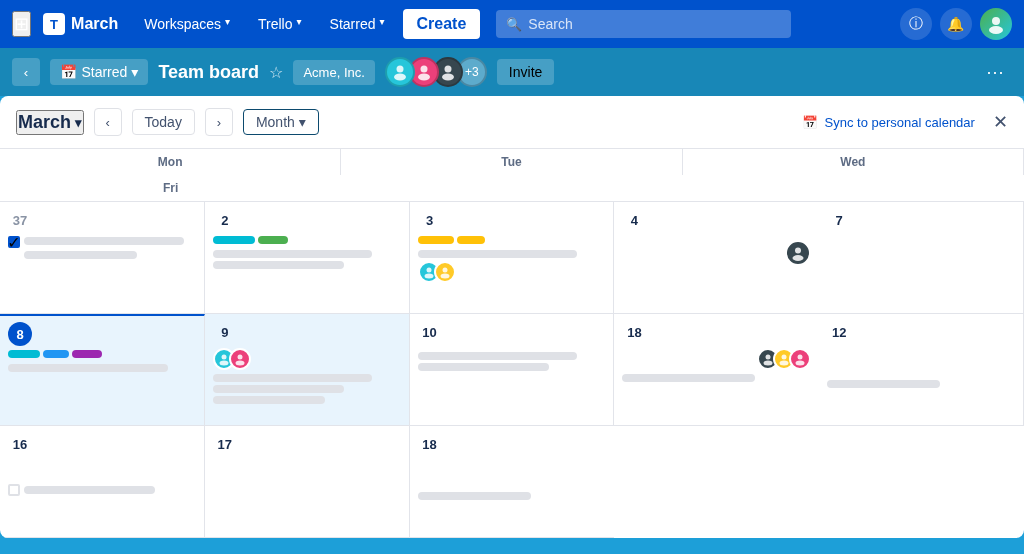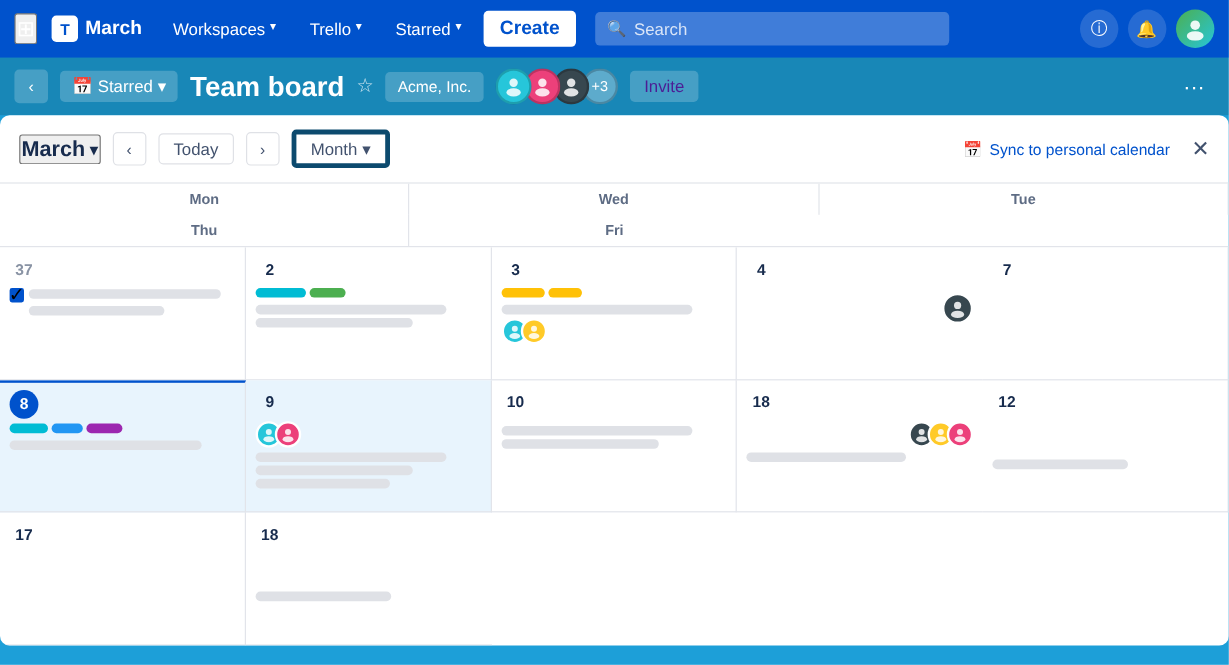--- a/index.html
+++ b/index.html
@@ -66,41 +66,41 @@
     }
     .sidebar-toggle {
       background: rgba(255,255,255,0.2); border: none; color: white; width: 28px; height: 28px;
       border-radius: 4px; cursor: pointer; display: flex; align-items: center; justify-content: center;
     }
     .view-selector {
       background: rgba(255,255,255,0.2); border: none; color: white; padding: 5px 10px;
       border-radius: 4px; font-size: 14px; cursor: pointer; display: flex; align-items: center; gap: 4px;
     }
     .board-title {
-      color: white; font-size: 23px; font-weight: 700;
+      color: white; font-size: 18px; font-weight: 700;
     }
     .star-btn { background: none; border: none; color: rgba(255,255,255,0.8); cursor: pointer; font-size: 16px; }
     .workspace-badge {
       background: rgba(255,255,255,0.2); color: white; border: none; padding: 5px 10px;
       border-radius: 4px; font-size: 13px; cursor: pointer;
     }
     .member-avatars { display: flex; align-items: center; }
     .member-avatar {
       width: 30px; height: 30px; border-radius: 50%; border: 2px solid rgba(0,0,0,0.2);
       margin-left: -6px; display: flex; align-items: center; justify-content: center;
       font-size: 11px; font-weight: 600; color: white; overflow: hidden;
     }
     .member-avatar:first-child { margin-left: 0; }
     .member-count {
       background: rgba(255,255,255,0.3); color: white; border-radius: 50%; width: 30px; height: 30px;
       display: flex; align-items: center; justify-content: center; font-size: 12px; margin-left: -6px;
       border: 2px solid rgba(0,0,0,0.2);
     }
     .invite-btn {
-      background: rgba(255,255,255,0.2); border: none; color: #4c1d95; padding: 5px 12px;
+      background: rgba(255,255,255,0.2); border: none; color: #000000; padding: 5px 12px;
       border-radius: 4px; font-size: 14px; cursor: pointer; text-align: right;
     }
     .more-btn {
       background: none; border: none; color: white; cursor: pointer; font-size: 18px; margin-left: auto;
       padding: 4px 8px; border-radius: 4px;
     }
 
     
     .calendar-container {
       background: white;
@@ -124,21 +124,21 @@
     .cal-nav-btn {
       background: none; border: 1px solid #dfe1e6; border-radius: 4px; width: 28px; height: 28px;
       cursor: pointer; display: flex; align-items: center; justify-content: center; font-size: 13px;
       color: #42526e;
     }
     .today-btn {
       background: none; border: 1px solid #dfe1e6; border-radius: 4px; padding: 4px 12px;
       font-size: 14px; cursor: pointer; color: #42526e;
     }
     .view-toggle {
-      background: none; border: 4px solid #0c4a6e; border-radius: 4px; padding: 4px 12px;
+      background: none; border: 1px solid #0c4a6e; border-radius: 4px; padding: 4px 12px;
       font-size: 14px; cursor: pointer; color: #42526e; display: flex; align-items: center; gap: 4px;
     }
     .sync-btn {
       margin-left: auto; background: none; border: none; color: #0052cc; font-size: 13px;
       cursor: pointer; display: flex; align-items: center; gap: 6px;
     }
     .close-btn {
       background: none; border: none; font-size: 18px; cursor: pointer; color: #42526e; margin-left: 8px;
     }
 
@@ -307,23 +307,22 @@
       <span>📅</span>
       <span>Sync to personal calendar</span>
     </button>
     <button class="close-btn">✕</button>
   </div>
 
   <div class="cal-grid">
 
     <div class="cal-header">
       <div class="cal-header-cell"><strong>Mon</strong></div>
+      <div class="cal-header-cell"><strong>Tue</strong></div>
       <div class="cal-header-cell"><strong>Wed</strong></div>
-      <div class="cal-header-cell"><strong>Tue</strong></div>
-      <div class="cal-header-cell"><strong>Thu</strong></div>
       <div class="cal-header-cell"><strong>Fri</strong></div>
     </div>
 
     <div class="cal-days">
 
       <div class="cal-cell">
         <div class="date-num prev-month">37</div>
         <div class="checkbox-row">
           <div class="small-checkbox">✓</div>
           <div class="card-text long"></div>
@@ -442,20 +441,27 @@
         </div>
         <div class="card-text med" style="margin-top:4px;"></div>
       </div>
 
       <div class="cal-cell">
         <div class="date-num">12</div>
         <div class="card-text short" style="margin-top: 36px;"></div>
       </div>
 
 
+      <div class="cal-cell">
+        <div class="date-num">16</div>
+        <div class="checkbox-row" style="margin-top:28px;">
+          <div class="small-checkbox-empty"></div>
+          <div class="card-text med" style="margin:0;"></div>
+        </div>
+      </div>
 
       <div class="cal-cell">
         <div class="date-num">17</div>
       </div>
 
       <div class="cal-cell no-right">
         <div class="date-num">18</div>
         <div class="card-text short" style="margin-top:36px;"></div>
       </div>
 

